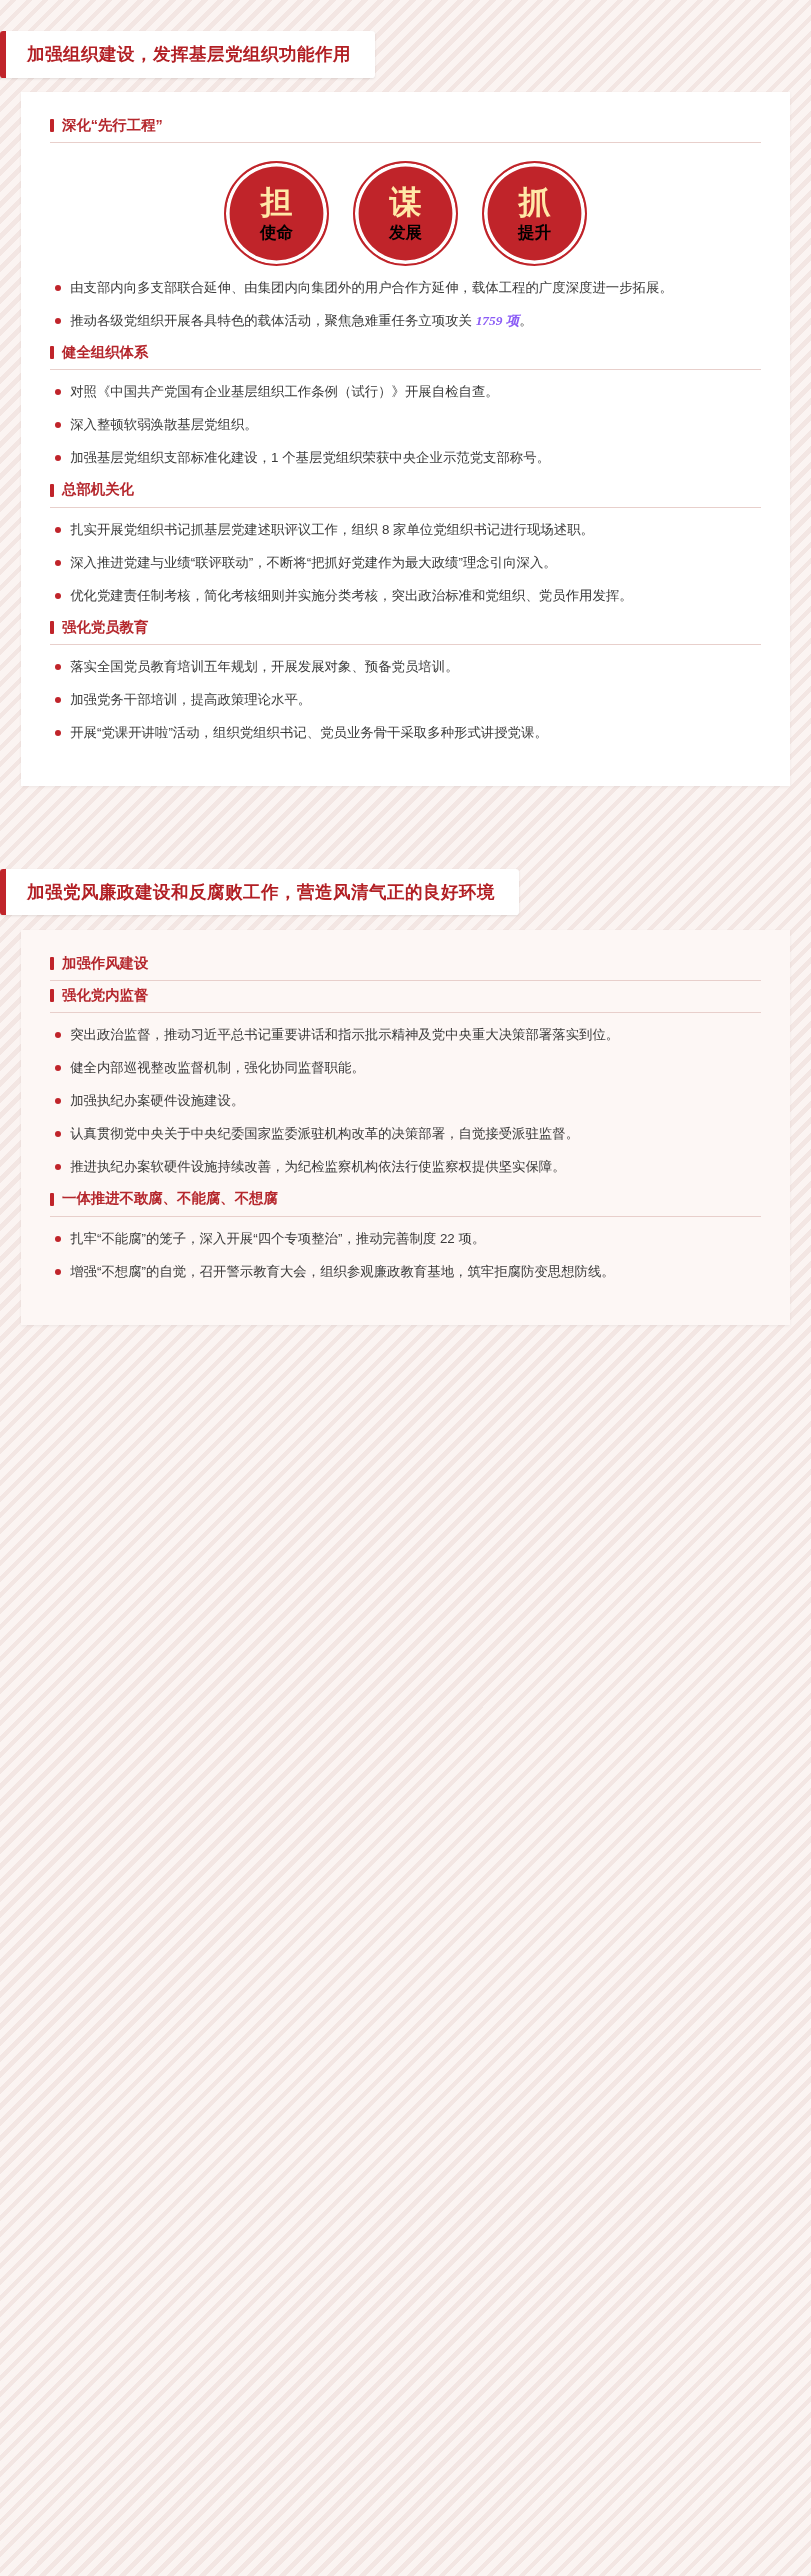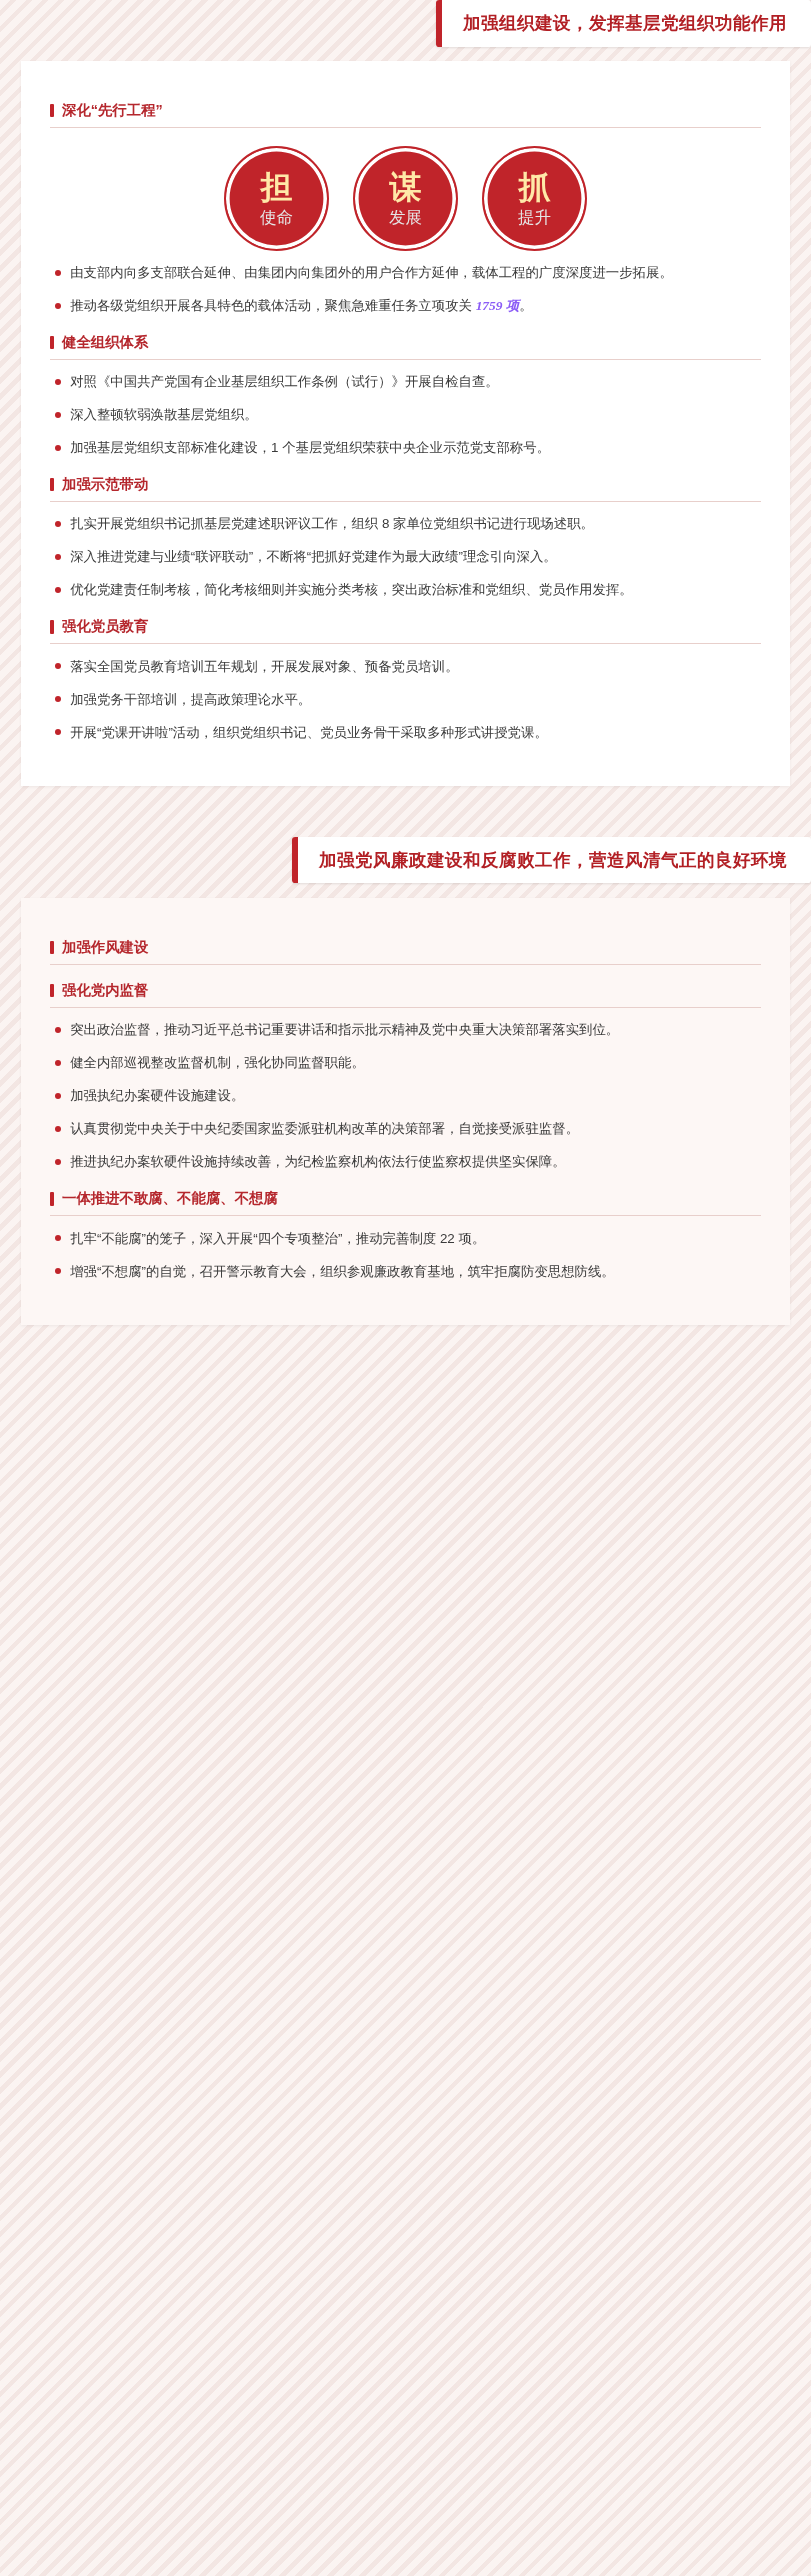--- a/index.html
+++ b/index.html
@@ -35,21 +35,22 @@
     position: relative;
     margin: 0 auto;
     width: 811px;
     box-sizing: border-box;
   }
 
   
   .sec-title-wrap {
     position: relative;
     display: flex;
-    justify-content: flex-end;
+    justify-content: flex-start;
+    padding-top: 31px;
     padding-bottom: 14.4px;
   }
   .sec-title {
     position: relative;
     background: #ffffff;
     border-radius: 3.1px;
     box-shadow: 0 1px 2.6px rgba(0,0,0,0.10);
     padding: 11.3px 24px 11.3px 27px;
     font-size: 17.5px;
     font-weight: bold;
@@ -86,21 +87,21 @@
     position: relative;
     font-size: 14.4px;
     font-weight: bold;
     color: #b5272d;
     padding: 0 0 7.2px 12.4px;
     margin: 23px 0 5.2px 0;
     border-bottom: 1.5px solid #e8cfcb;
     display: block;
   }
   .sub-head:first-of-type {
-    margin-top: 16px;
+    margin-top: 0;
   }
   .sub-head::before {
     content: "";
     position: absolute;
     left: 0;
     top: 3.1px;
     width: 4.1px;
     height: 13.4px;
     background: #c0242a;
     border-radius: 1px;
@@ -161,23 +162,23 @@
   }
   .seal .big {
     font-size: 32px;
     font-weight: bold;
     line-height: 1;
     color: #ffe9a8;
     margin-bottom: 5.2px;
   }
   .seal .small {
     font-size: 16.5px;
-    font-weight: normal;
+    font-weight: bold;
     line-height: 1;
-    color: #e5e5e5;
+    color: #000000;
   }
 
   
   .spacer-lg { height: 46px; }
   .spacer-md { height: 24px; }
 
   
   .section2 {
     margin-top: 5.2px;
   }
@@ -221,21 +222,21 @@
       <div>
         <div class="sub-head">健全组织体系</div>
         <ul class="bullets">
           <li>对照《中国共产党国有企业基层组织工作条例（试行）》开展自检自查。</li>
           <li>深入整顿软弱涣散基层党组织。</li>
           <li>加强基层党组织支部标准化建设，1 个基层党组织荣获中央企业示范党支部称号。</li>
         </ul>
       </div>
 
       <div>
-        <div class="sub-head">加强示范带动</div>
+        <div class="sub-head">总部机关化</div>
         <ul class="bullets">
           <li>扎实开展党组织书记抓基层党建述职评议工作，组织 8 家单位党组织书记进行现场述职。</li>
           <li>深入推进党建与业绩“联评联动”，不断将“把抓好党建作为最大政绩”理念引向深入。</li>
           <li>优化党建责任制考核，简化考核细则并实施分类考核，突出政治标准和党组织、党员作用发挥。</li>
         </ul>
       </div>
 
       <div>
         <div class="sub-head">强化党员教育</div>
         <ul class="bullets">

